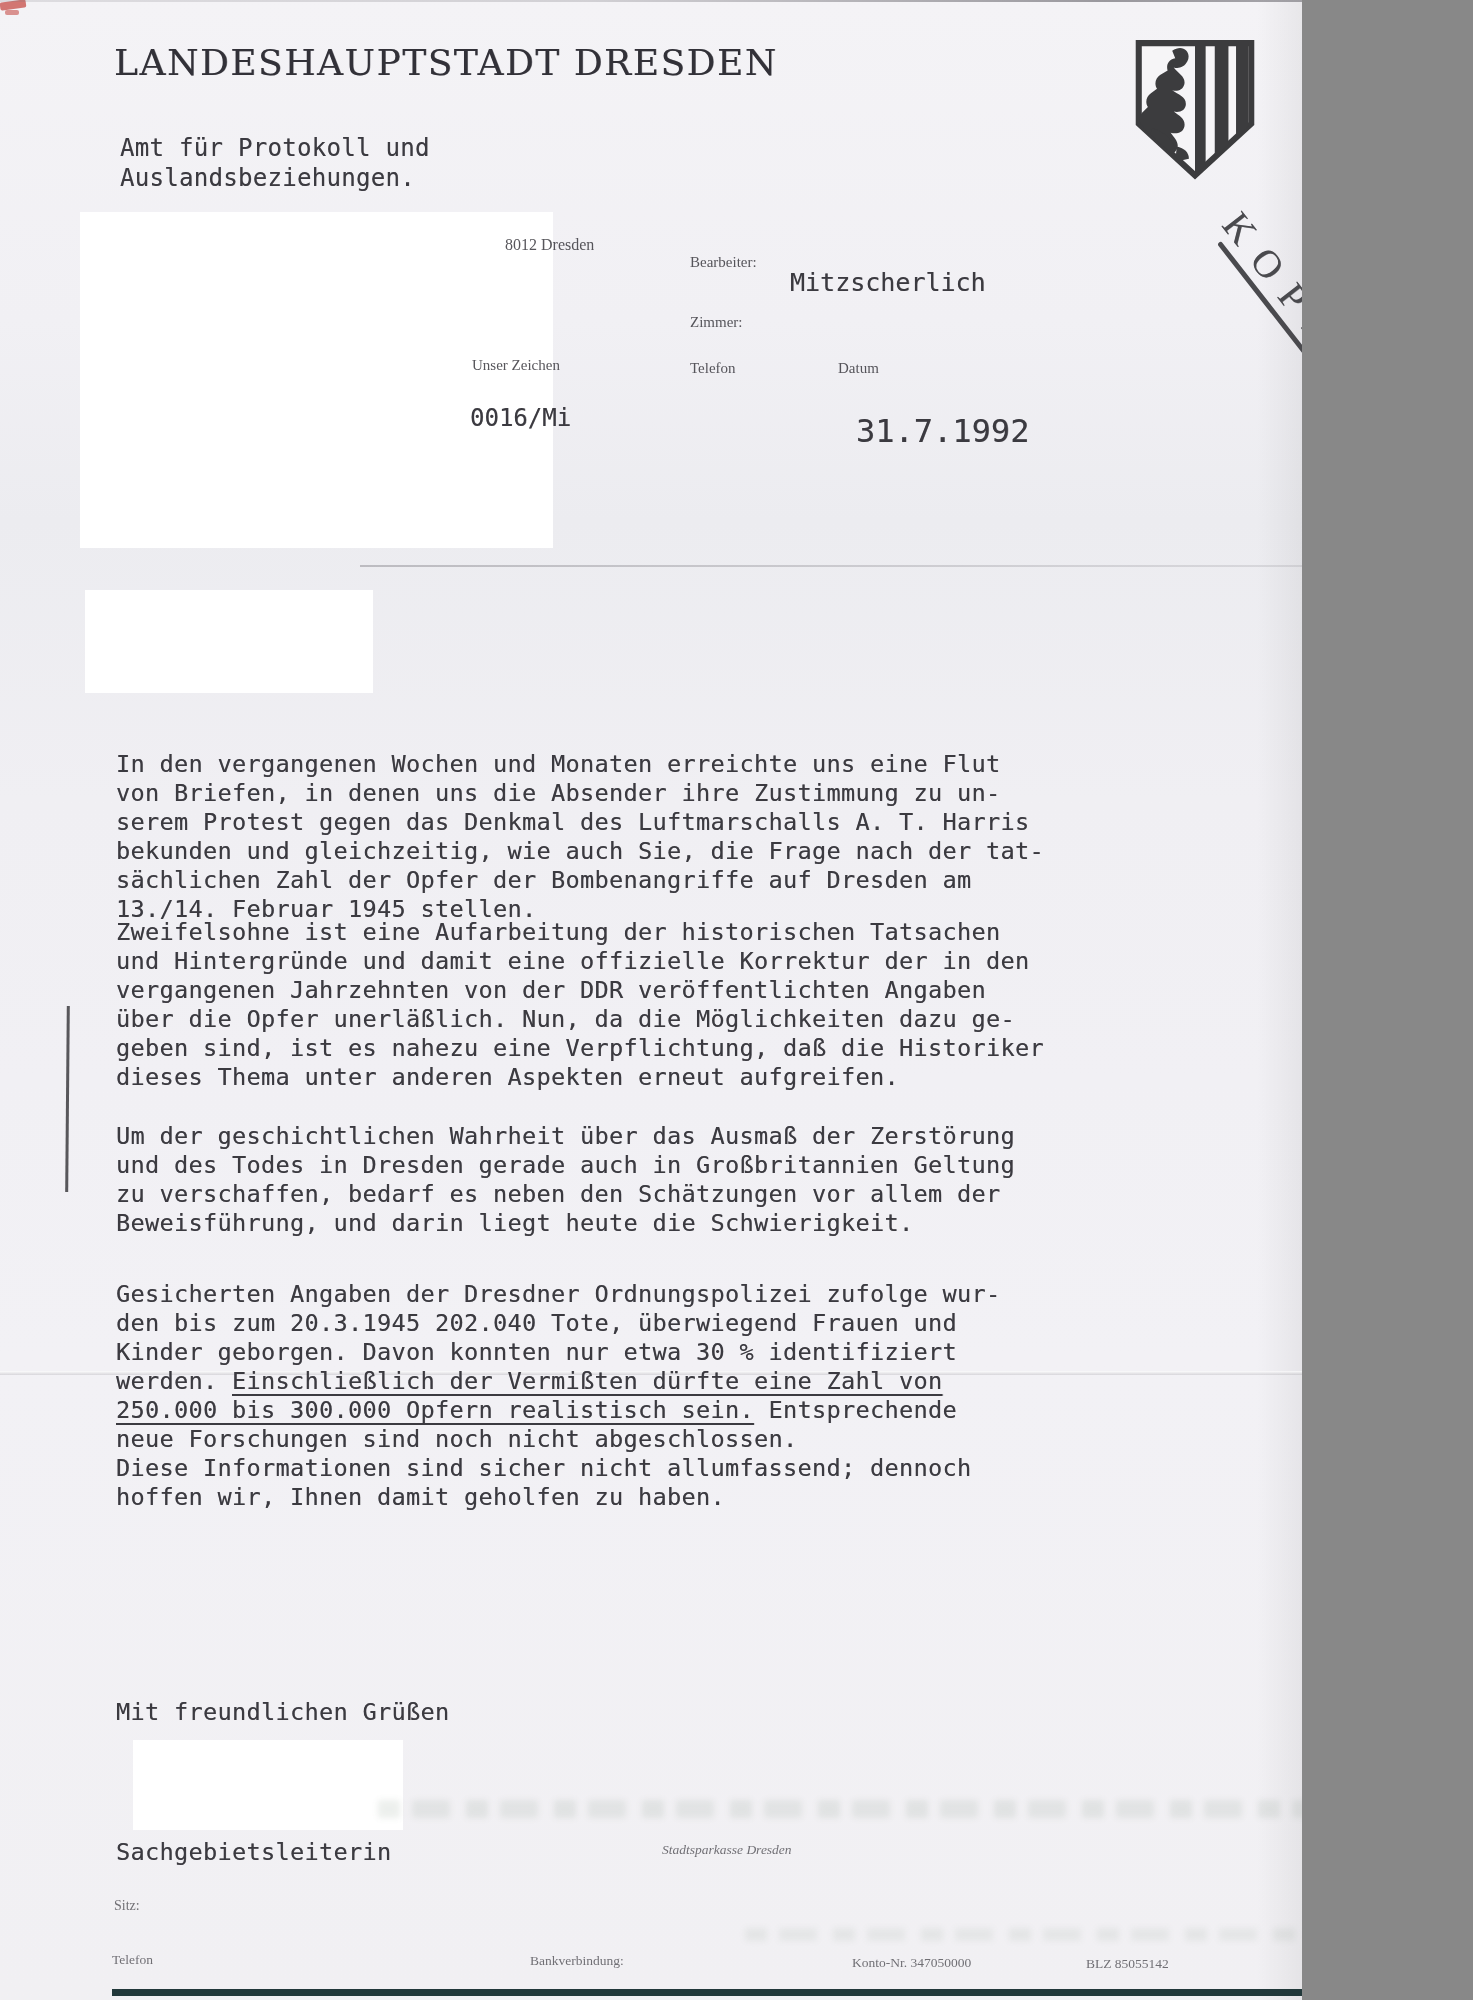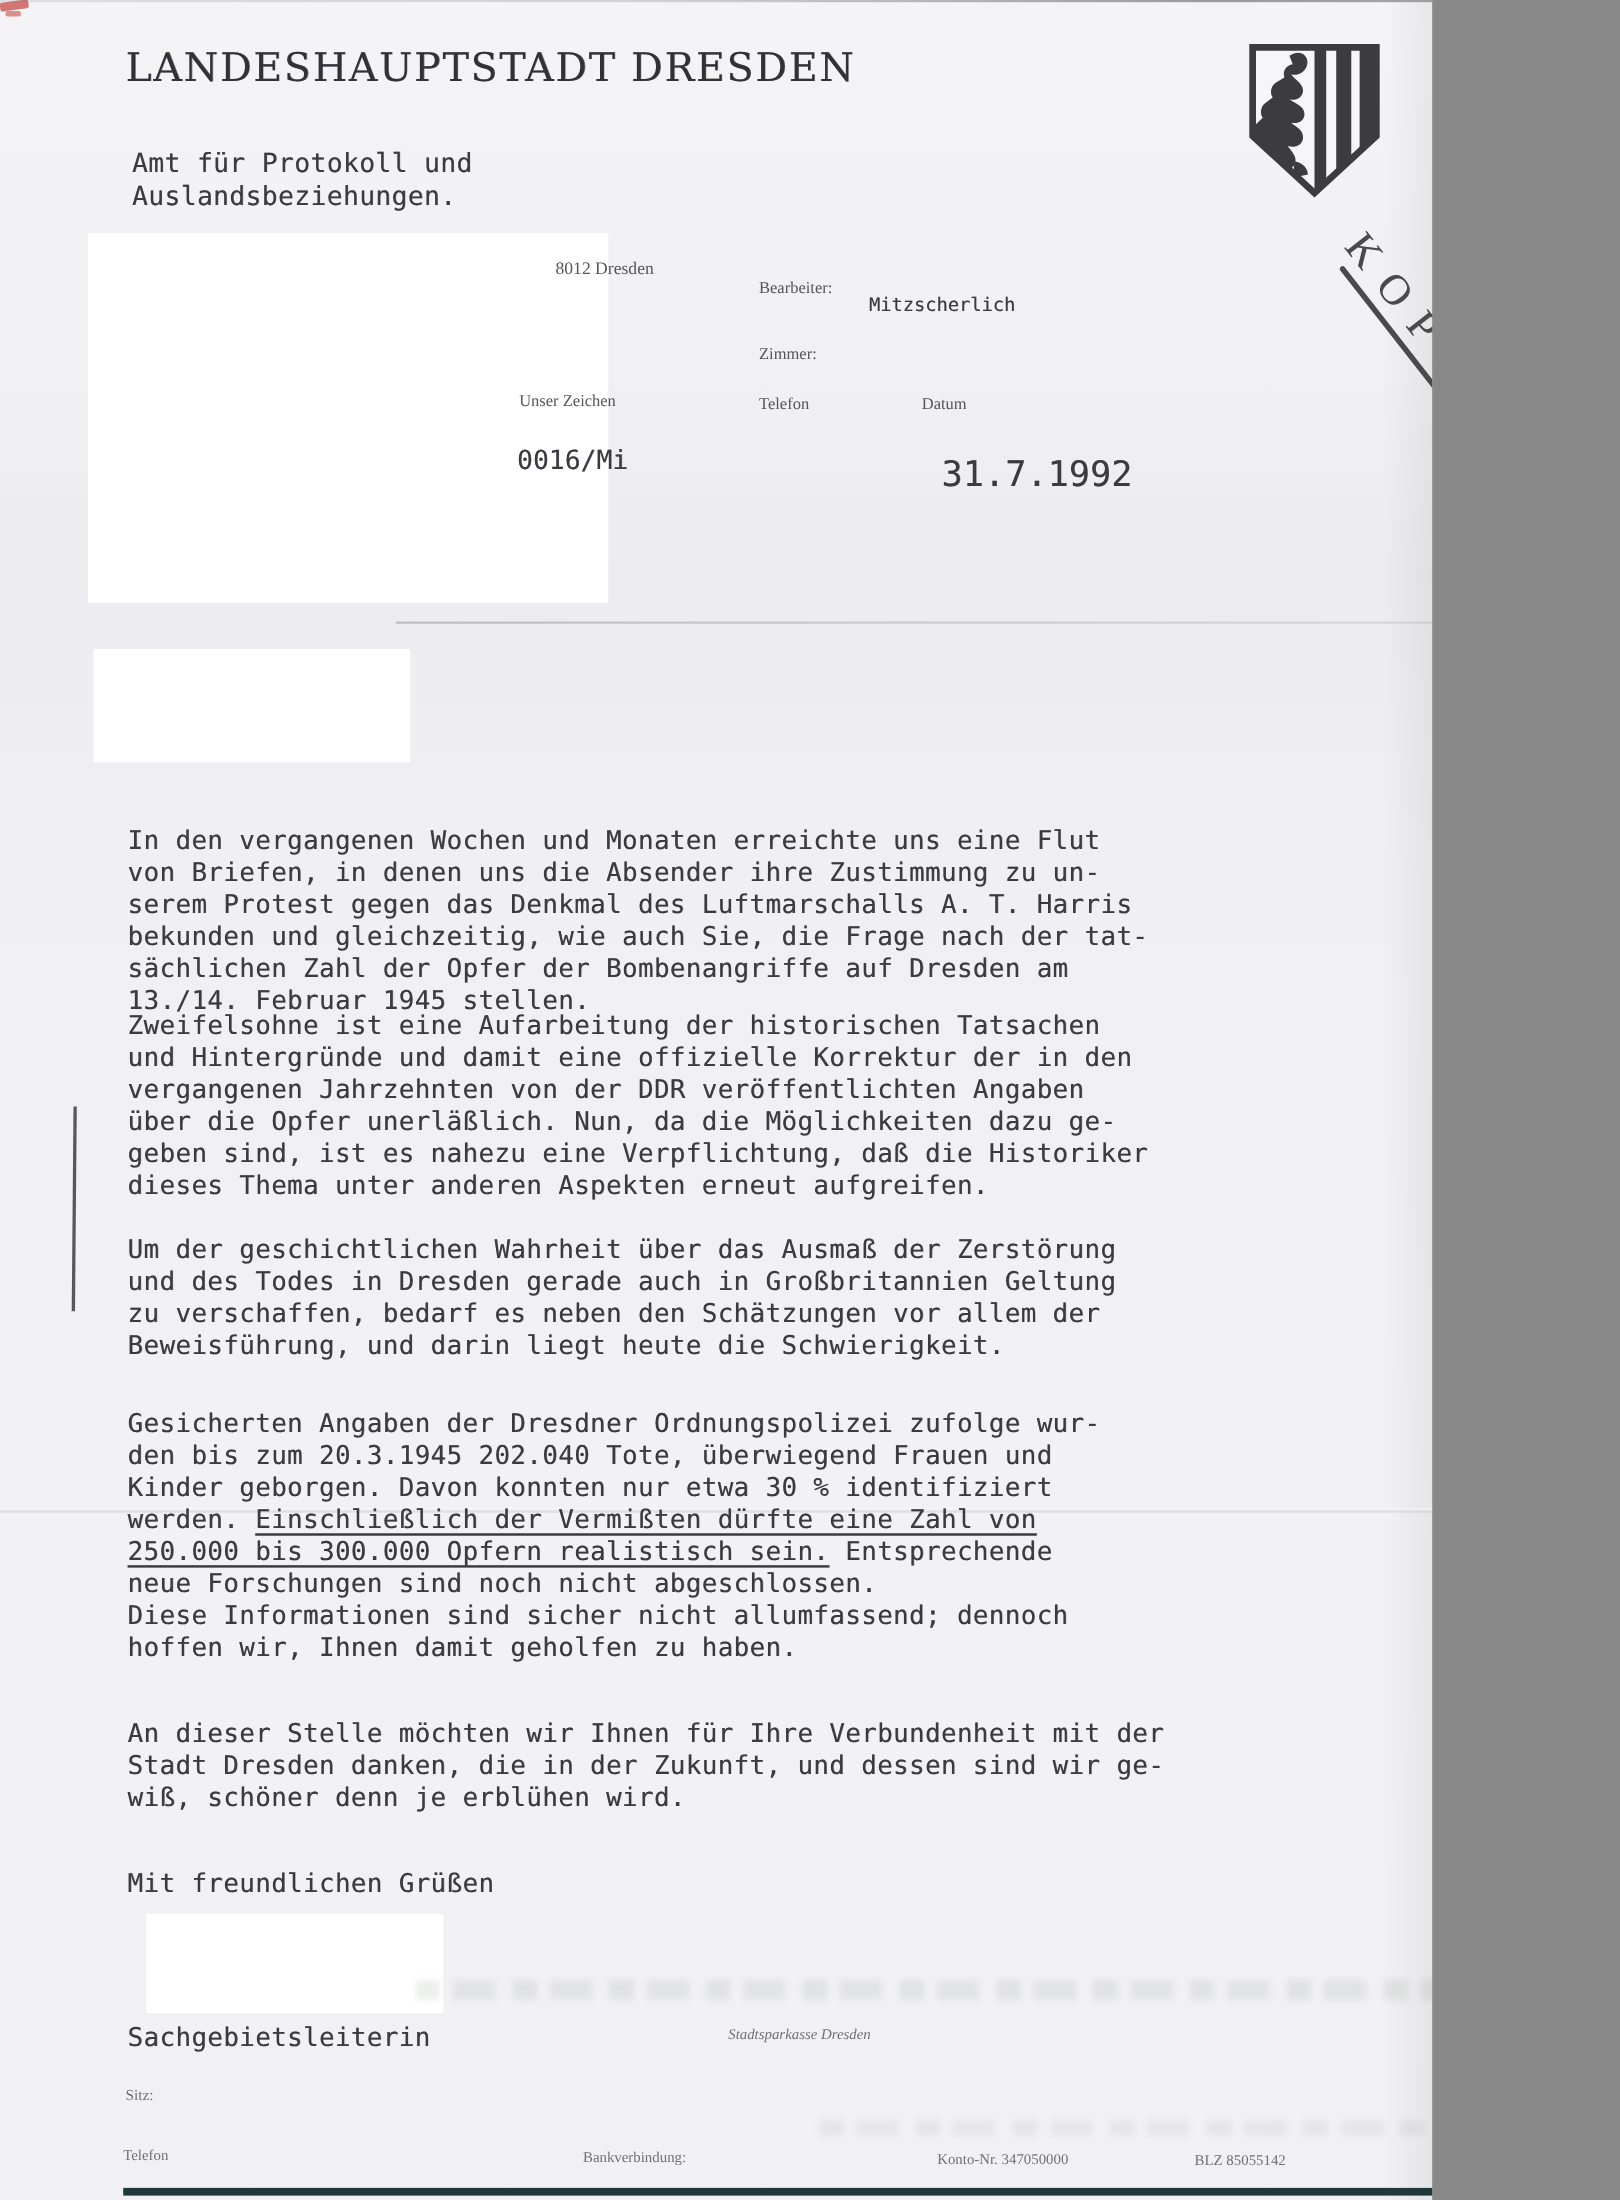--- a/index.html
+++ b/index.html
@@ -59,21 +59,21 @@
   }
   .lbl-sm{
     font-family:"Liberation Serif", serif;
     font-size:13.5px;
     color:#504f55;
     opacity:0.8;
     white-space:nowrap;
   }
   .val{
     font-family:"DejaVu Sans Mono", monospace;
-    font-size:17px;
+    font-size:25px;
     color:#3b3a40;
     text-shadow:0.3px 0 0 rgba(59,58,64,0.5);
     white-space:nowrap;
   }
   
   .redact{background:#ffffff;}
   
   .stamp-text{
     font-family:"Liberation Serif", serif;
     font-size:39px;
@@ -183,23 +183,20 @@
 geben sind, ist es nahezu eine Verpflichtung, daß die Historiker
 dieses Thema unter anderen Aspekten erneut aufgreifen.</p>
   <p class="abs tw para" style="left:116px;top:1280px;"><span>Gesicherten Angaben der Dresdner Ordnungspolizei zufolge wur-
 den bis zum 20.3.1945 202.040 Tote, überwiegend Frauen und
 Kinder geborgen. Davon konnten nur etwa 30 % identifiziert
 werden. </span><u>Einschließlich der Vermißten dürfte eine Zahl von
 250.000 bis 300.000 Opfern realistisch sein.</u><span> Entsprechende
 neue Forschungen sind noch nicht abgeschlossen.
 Diese Informationen sind sicher nicht allumfassend; dennoch
 hoffen wir, Ihnen damit geholfen zu haben.</span></p>
-  <p class="abs tw para" style="left:116px;top:1562px;">An dieser Stelle möchten wir Ihnen für Ihre Verbundenheit mit der
-Stadt Dresden danken, die in der Zukunft, und dessen sind wir ge-
-wiß, schöner denn je erblühen wird.</p>
 
   <div class="abs tw" style="left:116px;top:1698px;">Mit freundlichen Grüßen</div>
   <div class="abs redact" style="left:133px;top:1740px;width:270px;height:90px;"></div>
   <div class="abs tw" style="left:116px;top:1838px;">Sachgebietsleiterin</div>
 
   <div class="abs bleed bleed1"></div>
   <div class="abs bleed bleed2"></div>
 
   <div class="abs lbl-sm" style="left:114px;top:1898px;font-size:14px;">Sitz:</div>
   <div class="abs lbl-sm" style="left:112px;top:1952px;">Telefon</div>

